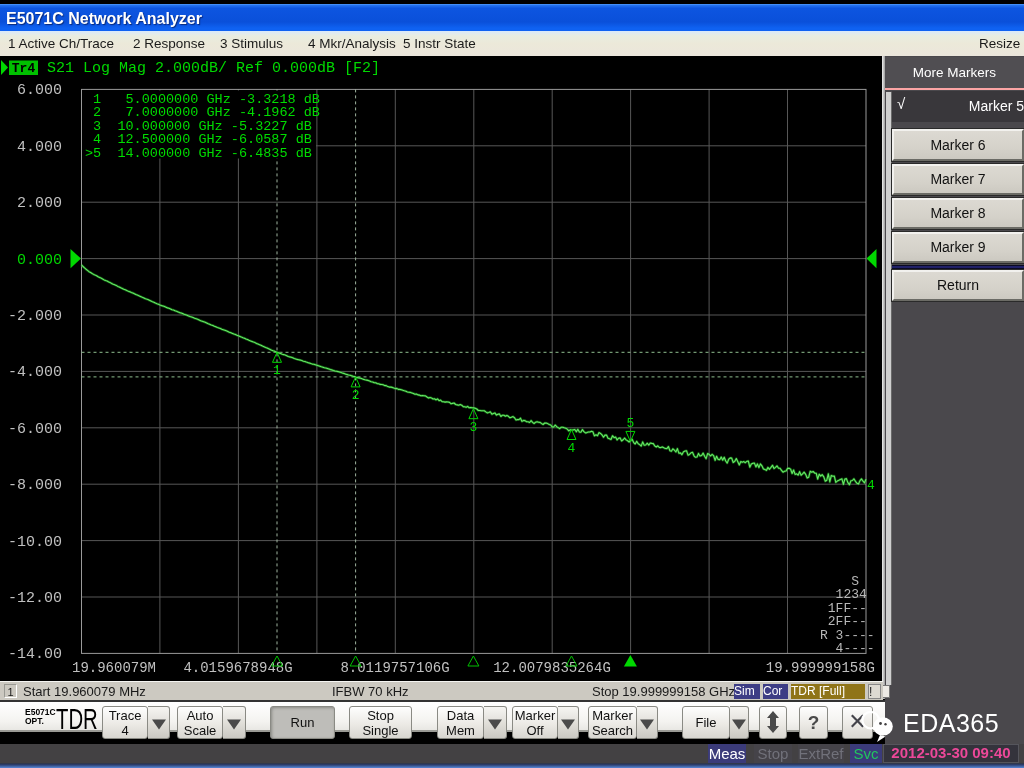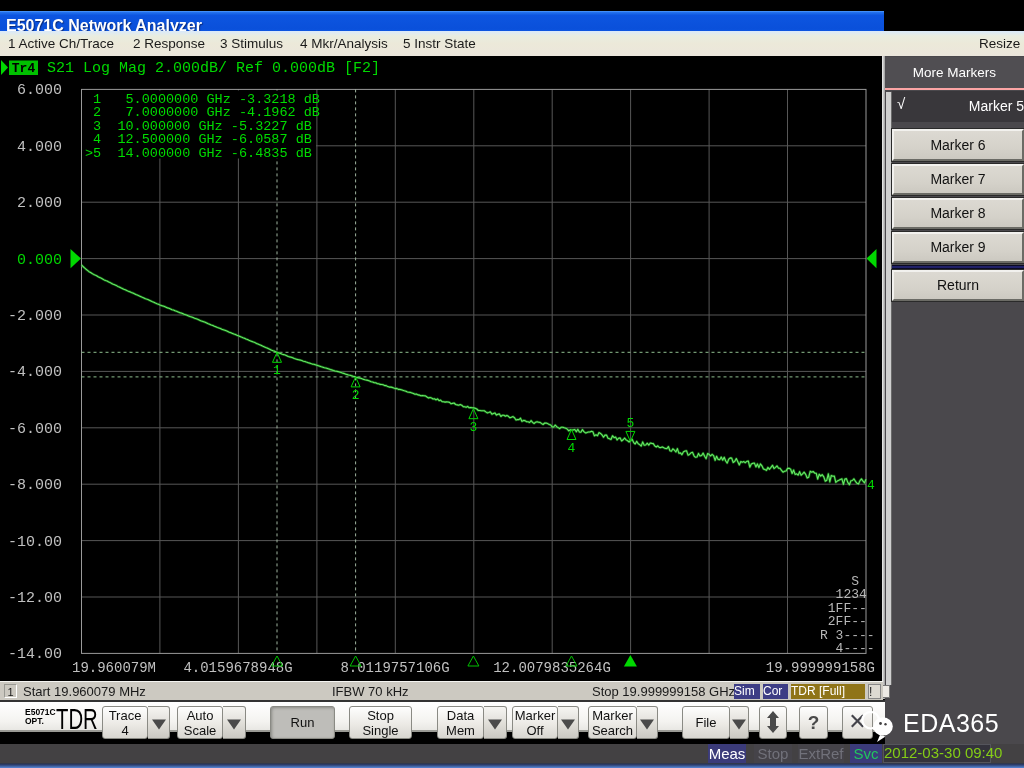--- a/index.html
+++ b/index.html
@@ -4,21 +4,21 @@
 * { margin:0; padding:0; box-sizing:border-box; }
 body { width:1024px; height:768px; overflow:hidden; font-family:"Liberation Sans",sans-serif; }
 #screen { position:absolute; top:0; left:0; width:1024px; height:768px; background:#000; }
 .abs { position:absolute; }
 .mono14 { font-family:"Liberation Mono",monospace; font-size:14px; }
 .mono13 { font-family:"Liberation Mono",monospace; font-size:13px; }
 .mono135 { font-family:"Liberation Mono",monospace; font-size:13.5px; }
 .mono15 { font-family:"Liberation Mono",monospace; font-size:15px; }
 .mono15y { font-family:"Liberation Mono",monospace; font-size:15px; }
 .mono15b { font-family:"Liberation Mono",monospace; font-size:13px; font-weight:bold; }
-#titlebar { position:absolute; top:11px; left:0; width:884px; height:31px;
+#titlebar { position:absolute; top:4px; left:0; width:1024px; height:31px;
   background:linear-gradient(180deg,#55a0ff 0%,#2573ee 4%,#0d55e0 14%,#0a50da 58%,#0f62f2 78%,#0f62f2 90%,#0a2da0 97%,#08277f 100%);
   color:#fff; font-size:16px; font-weight:bold; line-height:30px; padding-left:6px;
   text-shadow:1px 1px 1px #0a2a7a; }
 #menubar { position:absolute; top:31px; left:0; width:1024px; height:25px; background:linear-gradient(180deg,#d9e9fb 0%,#e9ede0 20%,#ece9d9 50%,#ebe6dc 100%);
   font-size:13.5px; color:#1a1a1a; }
 #menubar span { position:absolute; top:5px; }
 #blackarea { position:absolute; top:56px; left:0; width:882px; height:625px; background:#000; }
 
 #divider { position:absolute; left:882px; top:56px; width:3px; height:643px; background:linear-gradient(90deg,#f0f0f0,#9a9a9a); }
 #sidepanel { position:absolute; left:885px; top:56px; width:139px; height:643px; background:#4a484c; }
@@ -58,21 +58,21 @@
 #eda365 { position:absolute; left:885px; top:699px; width:139px; height:45px; background:#4a484c; }
 #eda365 .txt { position:absolute; left:18px; top:10px; color:#fff; font-size:25px; letter-spacing:0.5px; }
 </style></head>
 <body>
 <div id="screen">
   <div id="titlebar">E5071C Network Analyzer</div>
   <div id="menubar">
     <span style="left:8px">1 Active Ch/Trace</span>
     <span style="left:133px">2 Response</span>
     <span style="left:220px">3 Stimulus</span>
-    <span style="left:300px">4 Mkr/Analysis</span>
+    <span style="left:308px">4 Mkr/Analysis</span>
     <span style="left:403px">5 Instr State</span>
     <span style="left:979px">Resize</span>
   </div>
   <div id="blackarea"><svg id="graph" width="882" height="625" viewBox="0 56 882 625">
 <rect x="0" y="56" width="882" height="625" fill="#000"></rect>
 <path d="M159.9 89.4V653.4 M238.4 89.4V653.4 M316.9 89.4V653.4 M395.3 89.4V653.4 M473.8 89.4V653.4 M552.2 89.4V653.4 M630.6 89.4V653.4 M709.1 89.4V653.4 M787.5 89.4V653.4 M81.5 145.8H866 M81.5 202.2H866 M81.5 258.6H866 M81.5 315.0H866 M81.5 371.4H866 M81.5 427.8H866 M81.5 484.2H866 M81.5 540.6H866 M81.5 597.0H866" stroke="#575757" fill="none" stroke-width="1"></path>
 <rect x="81.5" y="89.4" width="784.5" height="564" fill="none" stroke="#9a9a9a" stroke-width="1"></rect>
 <text x="62" y="94.4" text-anchor="end" fill="#c0c0c0" class="mono15y">6.000</text>
 <text x="62" y="150.8" text-anchor="end" fill="#c0c0c0" class="mono15y">4.000</text>
 <text x="62" y="207.2" text-anchor="end" fill="#c0c0c0" class="mono15y">2.000</text>
@@ -194,15 +194,15 @@
     <ellipse cx="27" cy="20.5" rx="9.8" ry="9.3" fill="#fff"></ellipse>
     <path d="M24 29 L21 36 L29.5 30.5 Z" fill="#fff"></path>
     <circle cx="24.5" cy="17.5" r="1.4" fill="#434143"></circle>
     <circle cx="29.5" cy="18.2" r="1.2" fill="#434143"></circle>
   </svg>
   <div id="bottombar">
     <span class="bbadge" style="left:708px;width:38px;background:#3b3b7a;color:#fff;">Meas</span>
     <span class="bbadge" style="left:754px;width:38px;background:#454349;color:#71717a;">Stop</span>
     <span class="bbadge" style="left:798px;width:46px;background:#454349;color:#71717a;">ExtRef</span>
     <span class="bbadge" style="left:850px;width:32px;background:#3b3b7a;color:#22c55e;">Svc</span>
-    <span class="bbadge" style="left:883px;width:108px;background:#34333c;color:#84cc16;font-size:15px;border:1px solid #55555c;line-height:16px;">2012-03-30 09:40</span>
+    <span class="bbadge" style="left:883px;width:136px;background:#34333c;color:#ec4899;font-size:15px;border:1px solid #55555c;line-height:16px;font-weight:bold;">2012-03-30 09:40</span>
   </div>
   <div id="bluestrip"></div>
 </div>
 </body></html>

